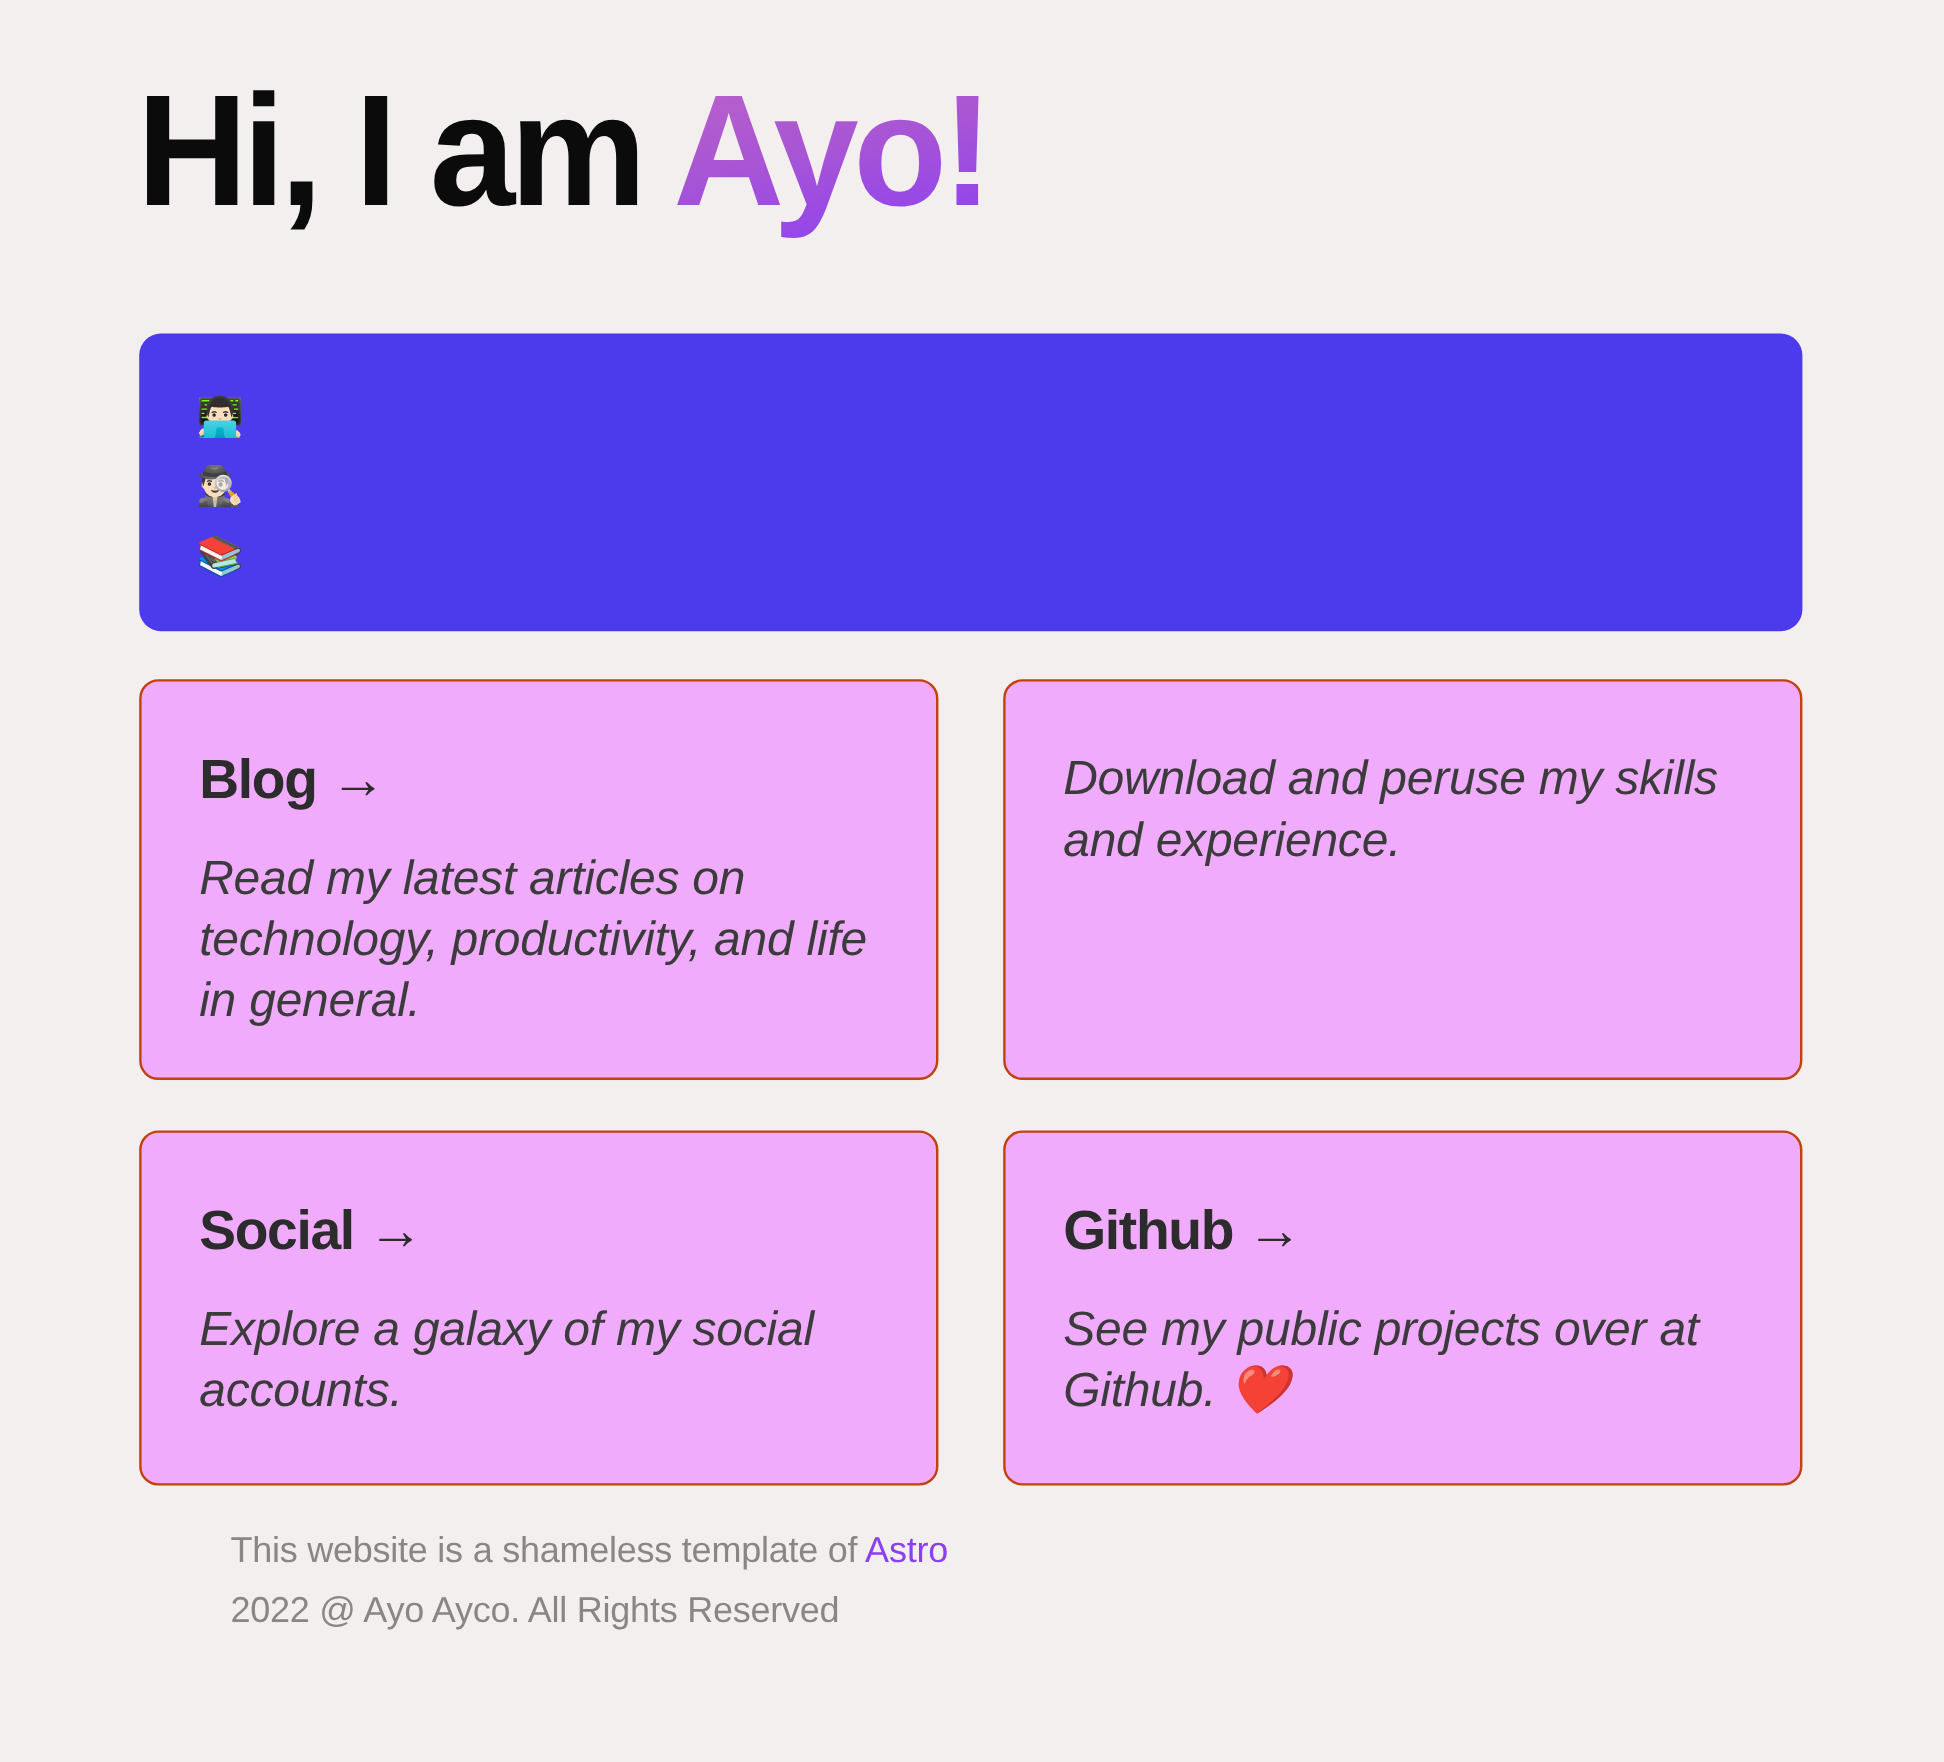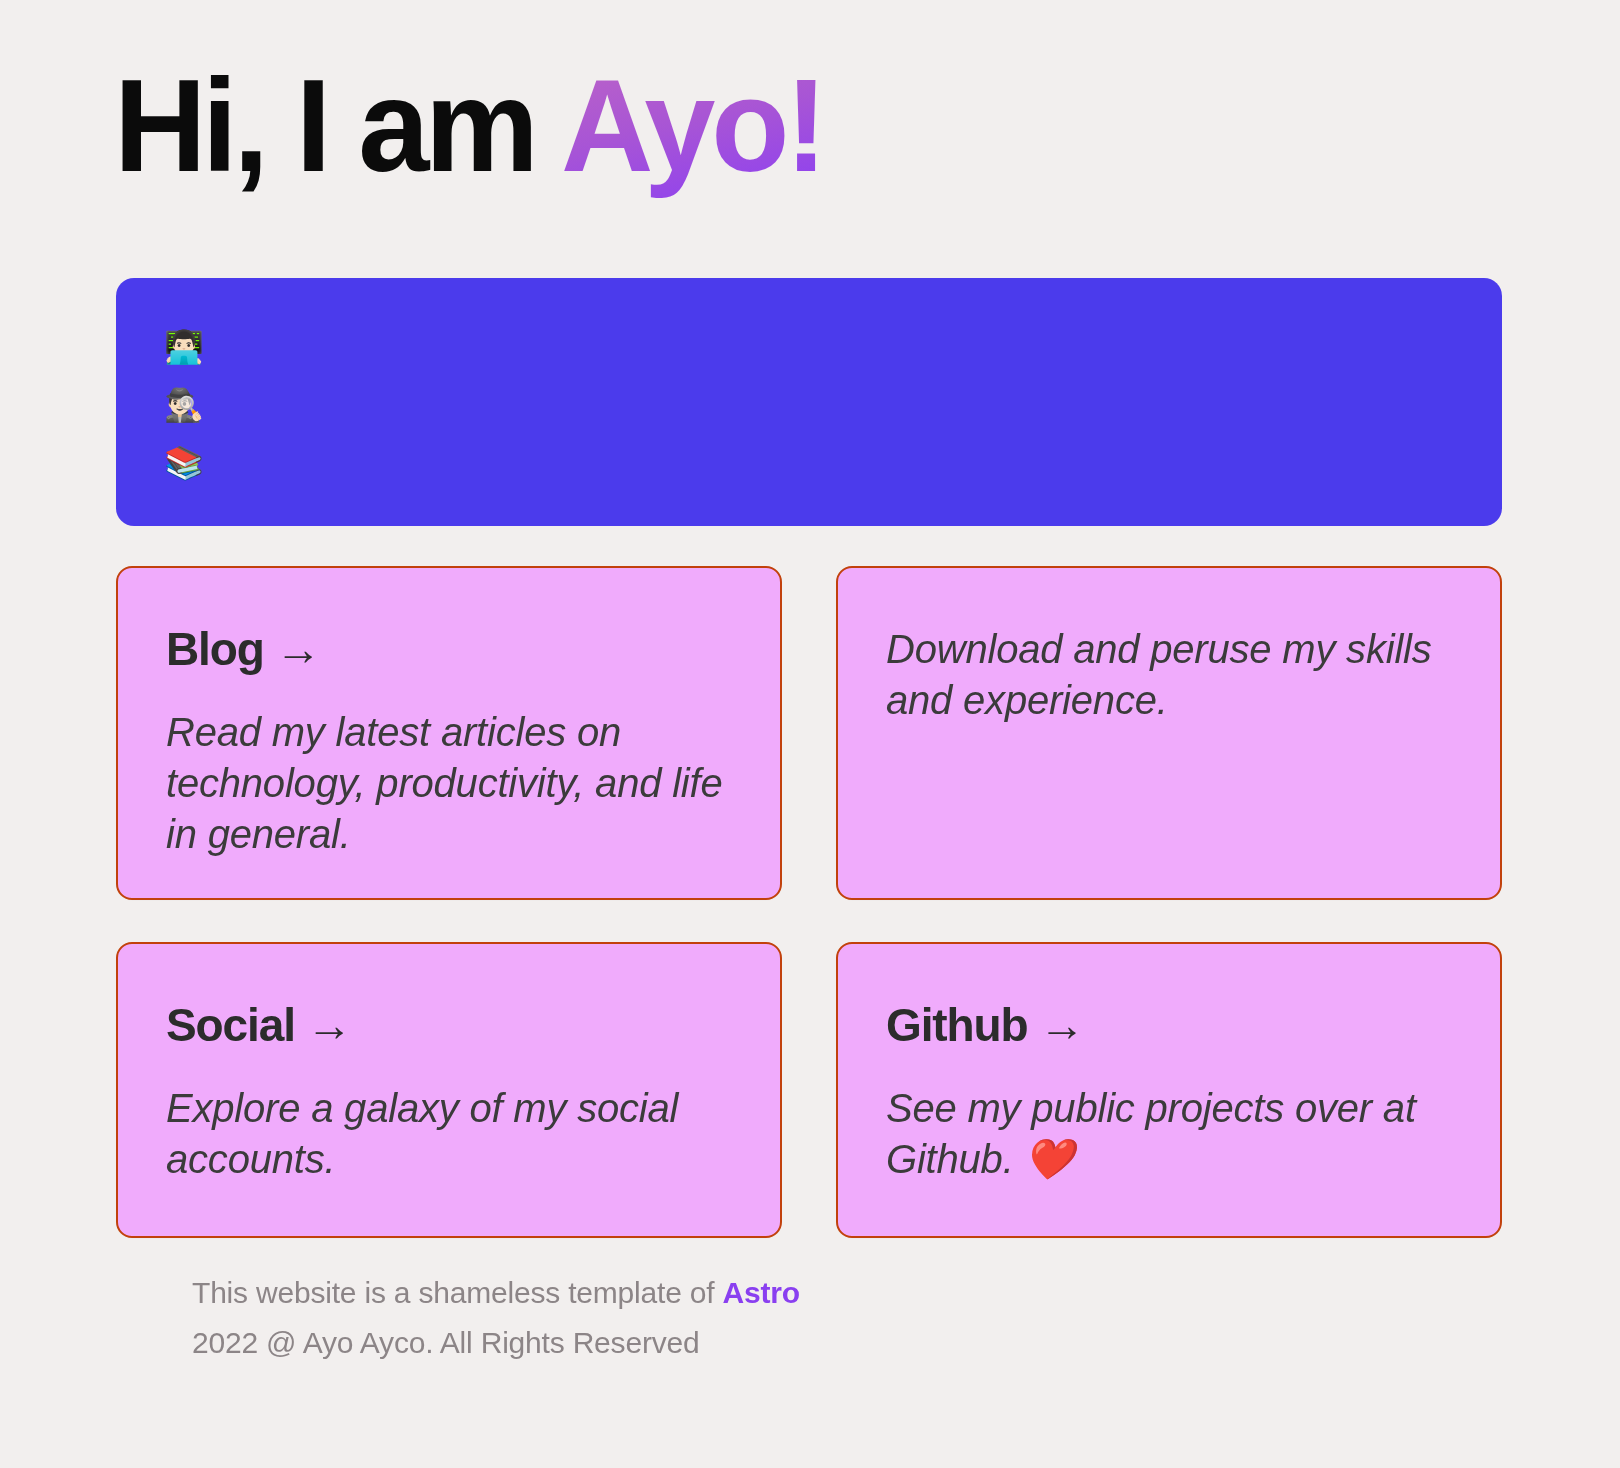--- a/index.html
+++ b/index.html
@@ -116,21 +116,21 @@
     position: absolute;
     left: 192px;
     top: 1268px;
     font-size: 30px;
     line-height: 50px;
     color: #8c8587;
     letter-spacing: -0.2px;
   }
   .footer-link {
     color: #8a3ff0;
-    font-weight: bold;
+    font-weight: normal;
     text-decoration: none;
   }
   .footer-line { white-space: nowrap; }
 </style>
 </head>
 <body>
 
 <div class="page">
 
   <h1 class="hero-title">

